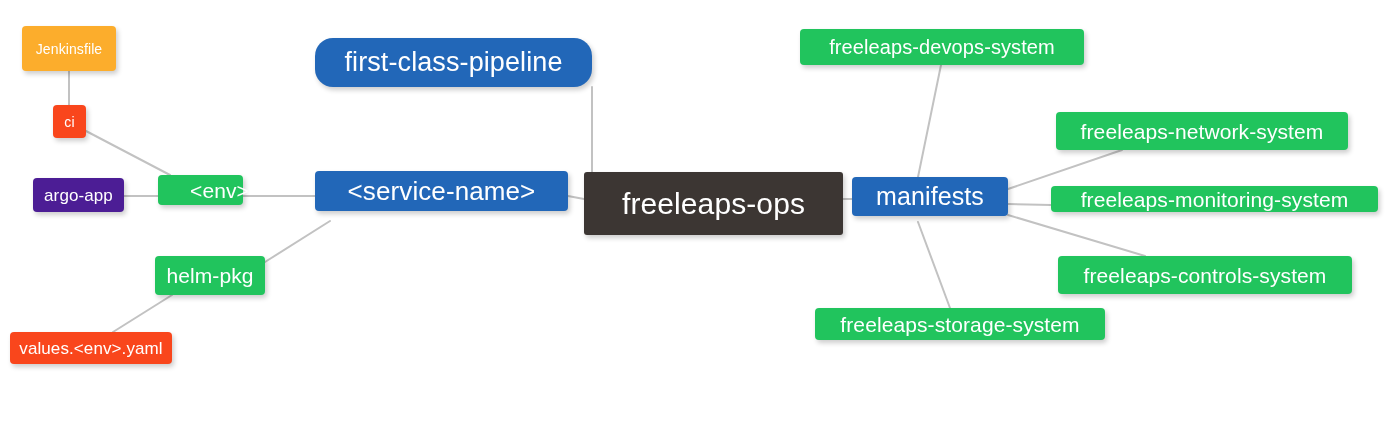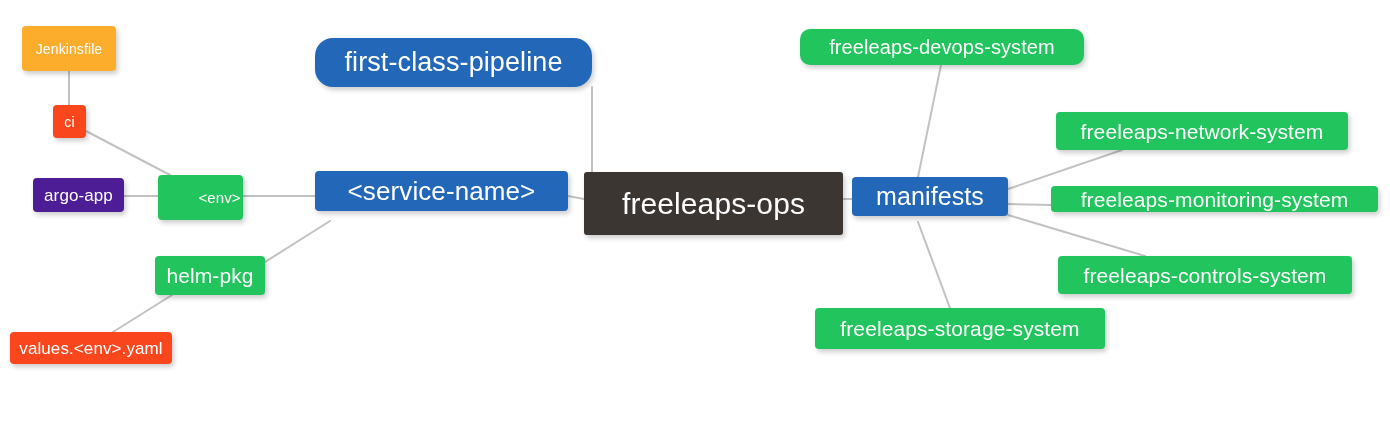--- a/index.html
+++ b/index.html
@@ -66,25 +66,25 @@
       <line x1="1008" y1="189" x2="1122" y2="150" stroke="#c2c2c2" stroke-width="2" stroke-linecap="round"></line>
       <line x1="1008" y1="204" x2="1051" y2="205" stroke="#c2c2c2" stroke-width="2" stroke-linecap="round"></line>
       <line x1="1008" y1="215" x2="1145" y2="256" stroke="#c2c2c2" stroke-width="2" stroke-linecap="round"></line>
       <line x1="918" y1="222" x2="950" y2="308" stroke="#c2c2c2" stroke-width="2" stroke-linecap="round"></line>
     </svg>
   <div id="node-layer">
       <div class="node n-root" style="left: 584px; top: 172px; width: 259px; height: 63px; font-size: 30px; background: rgb(60, 54, 51);">freeleaps-ops</div>
       <div class="node n-blue" style="left: 315px; top: 38px; width: 277px; height: 49px; font-size: 27px; background: rgb(34, 103, 184); border-radius: 18px;">first-class-pipeline</div>
       <div class="node n-blue" style="left: 315px; top: 171px; width: 253px; height: 40px; font-size: 26px; background: rgb(34, 103, 184);">&lt;service-name&gt;</div>
       <div class="node n-blue" style="left: 852px; top: 177px; width: 156px; height: 39px; font-size: 25px; background: rgb(34, 103, 184);">manifests</div>
-      <div class="node n-green" style="left: 158px; top: 175px; width: 85px; height: 45px; font-size: 15px; background: rgb(33, 196, 93); padding-left: 48px;">&lt;env&gt;</div>
+      <div class="node n-green" style="left: 158px; top: 175px; width: 85px; height: 30px; font-size: 21px; background: rgb(33, 196, 93); padding-left: 48px;">&lt;env&gt;</div>
       <div class="node n-green" style="left: 155px; top: 256px; width: 110px; height: 39px; font-size: 21px; background: rgb(33, 196, 93);">helm-pkg</div>
       <div class="node n-orange" style="left: 22px; top: 26px; width: 94px; height: 45px; font-size: 14px; background: rgb(252, 173, 44);">Jenkinsfile</div>
       <div class="node n-red" style="left: 53px; top: 105px; width: 33px; height: 33px; font-size: 14px; background: rgb(249, 70, 28);">ci</div>
       <div class="node n-red" style="left: 33px; top: 178px; width: 91px; height: 34px; font-size: 17px; background: #4c1d95;">argo-app</div>
       <div class="node n-red" style="left: 10px; top: 332px; width: 162px; height: 32px; font-size: 17px; background: rgb(249, 70, 28);">values.&lt;env&gt;.yaml</div>
-      <div class="node n-green" style="left: 800px; top: 29px; width: 284px; height: 36px; font-size: 20px; background: rgb(33, 196, 93); border-radius: 10px;">freeleaps-devops-system</div>
+      <div class="node n-green" style="left: 800px; top: 29px; width: 284px; height: 36px; font-size: 20px; background: rgb(33, 196, 93);">freeleaps-devops-system</div>
       <div class="node n-green" style="left: 1056px; top: 112px; width: 292px; height: 38px; font-size: 21px; background: rgb(33, 196, 93);">freeleaps-network-system</div>
       <div class="node n-green" style="left: 1051px; top: 186px; width: 327px; height: 26px; font-size: 21px; background: rgb(33, 196, 93);">freeleaps-monitoring-system</div>
       <div class="node n-green" style="left: 1058px; top: 256px; width: 294px; height: 38px; font-size: 21px; background: rgb(33, 196, 93);">freeleaps-controls-system</div>
-      <div class="node n-green" style="left: 815px; top: 308px; width: 290px; height: 41px; font-size: 21px; background: rgb(33, 196, 93);">freeleaps-storage-system</div>
+      <div class="node n-green" style="left: 815px; top: 308px; width: 290px; height: 32px; font-size: 21px; background: rgb(33, 196, 93);">freeleaps-storage-system</div>
     </div>
 </div>
 
 </body></html>

